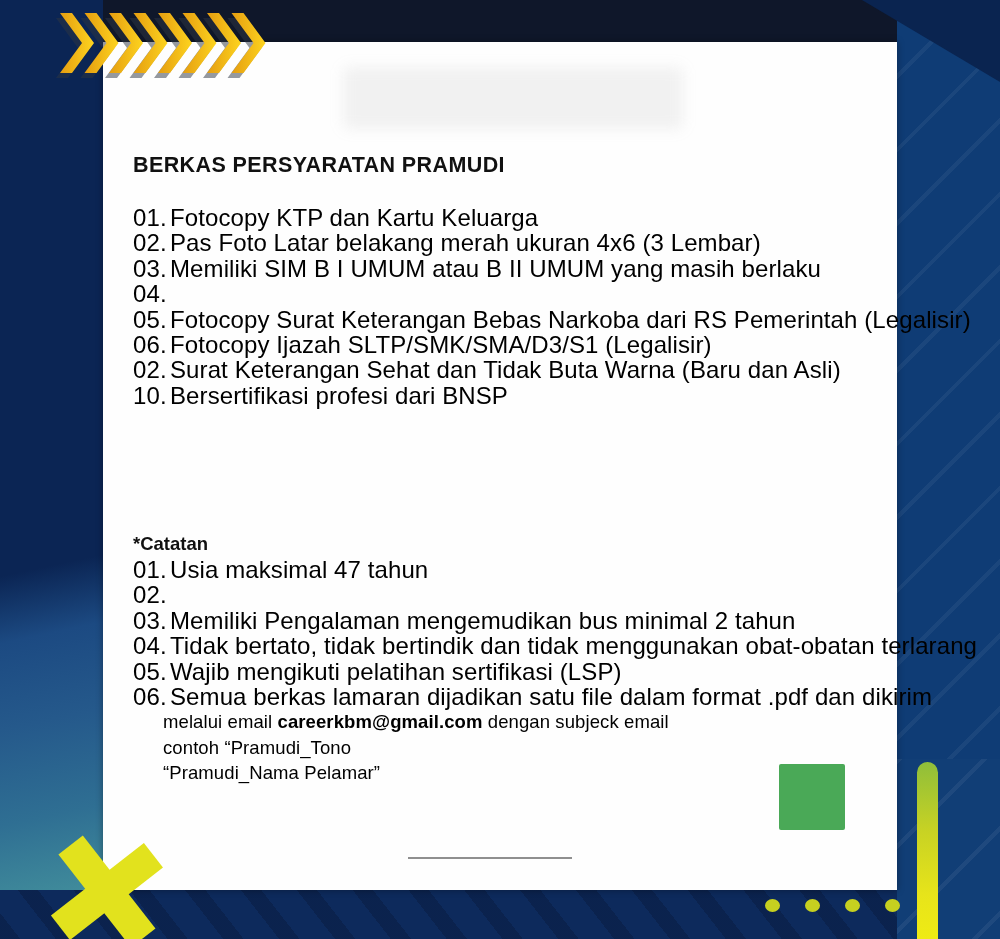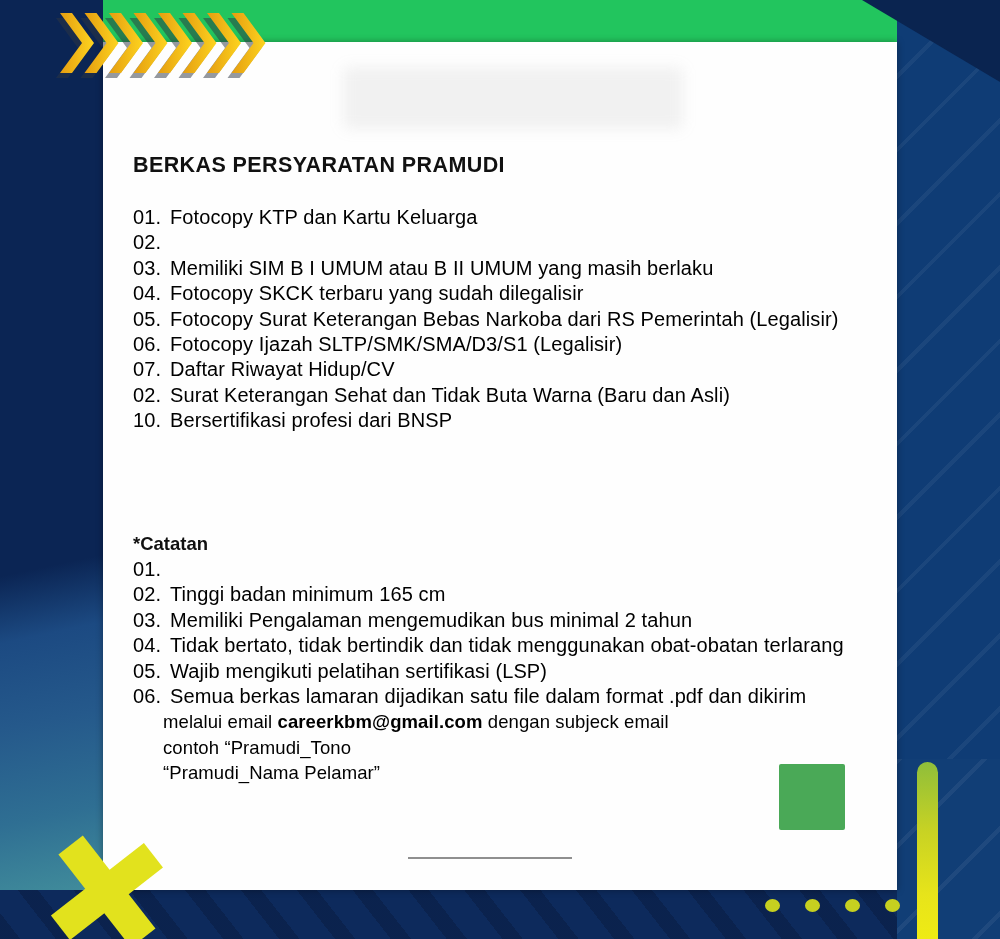--- a/index.html
+++ b/index.html
@@ -1,18 +1,18 @@
 <!DOCTYPE html>
 <html><head>
 <meta charset="utf-8">
 <style>
   html,body{margin:0;padding:0;}
   body{width:1000px;height:939px;overflow:hidden;background:#0e2d62;
        font-family:"Liberation Sans", sans-serif;}
-  .stage{position:relative;width:1000px;height:939px;background:#22c55e;text-decoration:underline;}
+  .stage{position:relative;width:1000px;height:939px;background:#0f172a;text-decoration:underline;}
 
   
   .bg-left{position:absolute;left:0;top:0;width:103px;height:939px;z-index:1;
     background:linear-gradient(168deg,#0b2554 0%,#0b2554 60%,#1c4a82 67%,#25598b 76%,#2f6f93 86%,#43909c 96%,#4f9aa0 100%);}
   .bg-right{position:absolute;right:0;top:0;width:103px;height:939px;z-index:1;background:#0f3c75;
     background-image:repeating-linear-gradient(135deg,rgba(255,255,255,0.05) 0 4px,transparent 4px 52px);}
   .bg-corner{position:absolute;right:0;top:0;width:150px;height:82px;z-index:1;background:#0a2450;
     clip-path:polygon(8% 0,100% 0,100% 100%);}
   .bg-bottom{position:absolute;left:0;bottom:0;width:1000px;height:49px;z-index:1;background:#0d2a5c;
     background-image:repeating-linear-gradient(52deg,rgba(0,0,12,0.18) 0 16px,transparent 16px 44px);}
@@ -22,21 +22,21 @@
   
   .card{position:absolute;left:103px;top:42px;width:794px;height:848px;background:#fefefe;z-index:2;
         box-shadow:0 0 7px rgba(0,0,0,0.35);}
   .watermark{position:absolute;left:240px;top:25px;width:340px;height:62px;
         background:rgba(150,150,150,0.12);filter:blur(7px);border-radius:6px;}
   .title{position:absolute;left:30px;top:111px;font-size:21.5px;font-weight:bold;
          letter-spacing:0.4px;color:#111;white-space:nowrap;}
 
   .req-list{position:absolute;left:30px;top:163px;}
   .note-block{position:absolute;left:30px;top:489px;}
-  .row{display:flex;line-height:25.4px;font-size:20px;white-space:nowrap;letter-spacing:0.1px;align-items:center;}
+  .row{display:flex;line-height:25.4px;font-size:24px;white-space:nowrap;letter-spacing:0.1px;align-items:center;}
   .row .num{width:37px;flex:0 0 37px;}
   .note-heading{font-size:18.5px;font-weight:bold;line-height:26px;color:#111;}
   .cont-line{line-height:25.4px;font-size:18.5px;white-space:nowrap;padding-left:30px;letter-spacing:0.1px;}
   .email-bold{font-weight:bold;}
 
   .green-square{position:absolute;left:676px;top:722px;width:66px;height:66px;background:#4aa957;border-radius:2px;}
   .gray-line{position:absolute;left:305px;top:815px;width:164px;height:2px;background:#8f8f8f;}
 
   
   .chevrons{position:absolute;left:52px;top:5px;z-index:5;}
@@ -69,70 +69,66 @@
 
     <div class="req-list">
 
         <div class="row">
           <span class="num">01.</span>
           <span class="txt">Fotocopy KTP dan Kartu Keluarga</span>
         </div>
 
         <div class="row">
           <span class="num">02.</span>
+          <span class="txt">Pas Foto Latar belakang merah ukuran 4x6 (3 Lembar)</span>
         </div>
 
         <div class="row">
           <span class="num">03.</span>
           <span class="txt">Memiliki SIM B I UMUM atau B II UMUM yang masih berlaku</span>
         </div>
 
         <div class="row">
           <span class="num">04.</span>
-          <span class="txt">Fotocopy SKCK terbaru yang sudah dilegalisir</span>
         </div>
 
         <div class="row">
           <span class="num">05.</span>
           <span class="txt">Fotocopy Surat Keterangan Bebas Narkoba dari RS Pemerintah (Legalisir)</span>
         </div>
 
         <div class="row">
           <span class="num">06.</span>
           <span class="txt">Fotocopy Ijazah SLTP/SMK/SMA/D3/S1 (Legalisir)</span>
         </div>
 
-        <div class="row">
-          <span class="num">07.</span>
-          <span class="txt">Daftar Riwayat Hidup/CV</span>
-        </div>
 
 
         <div class="row">
           <span class="num">02.</span>
           <span class="txt">Surat Keterangan Sehat dan Tidak Buta Warna (Baru dan Asli)</span>
         </div>
 
         <div class="row">
           <span class="num">10.</span>
           <span class="txt">Bersertifikasi profesi dari BNSP</span>
         </div>
       </div>
 
     <div class="note-block">
       <div class="note-heading">*Catatan</div>
       <div>
 
           <div class="row">
             <span class="num">01.</span>
+            <span class="txt">Usia maksimal 47 tahun</span>
           </div>
 
           <div class="row">
             <span class="num">02.</span>
-            <span class="txt">Tinggi badan minimum 165 cm</span>
           </div>
 
           <div class="row">
             <span class="num">03.</span>
             <span class="txt">Memiliki Pengalaman mengemudikan bus minimal 2 tahun</span>
           </div>
 
           <div class="row">
             <span class="num">04.</span>
             <span class="txt">Tidak bertato, tidak bertindik dan tidak menggunakan obat-obatan terlarang</span>

